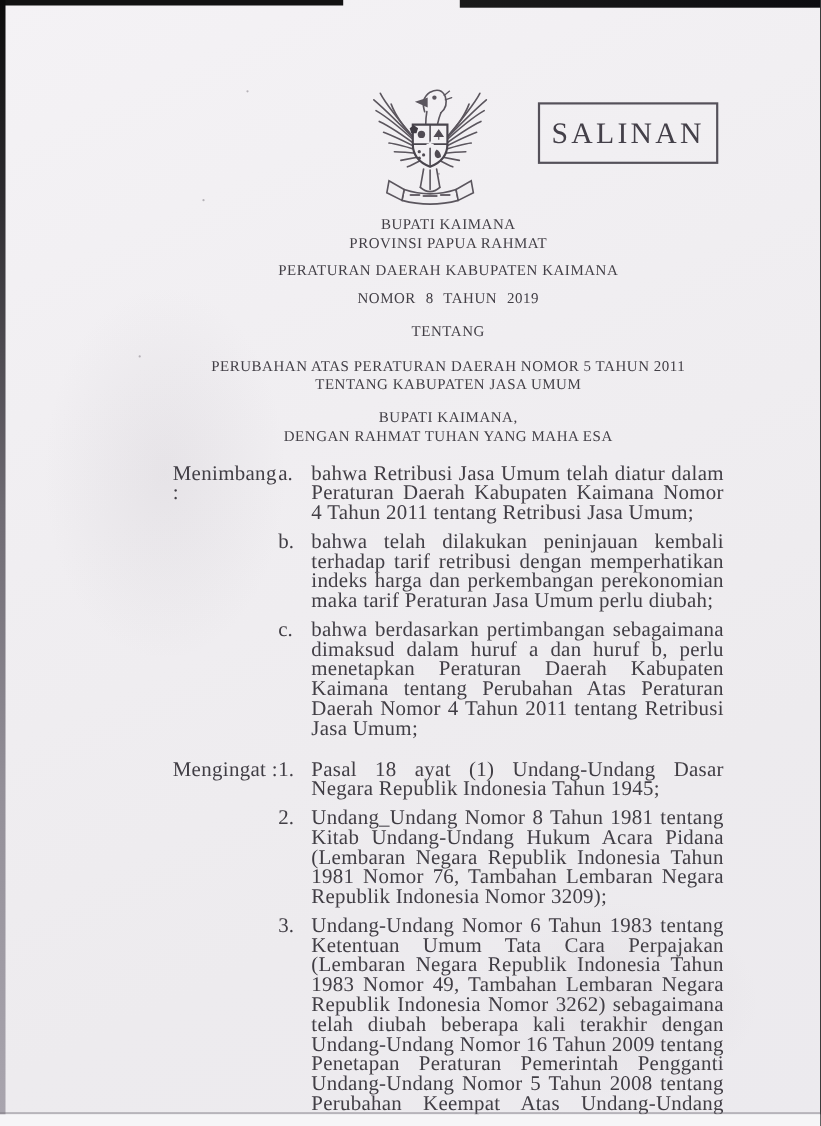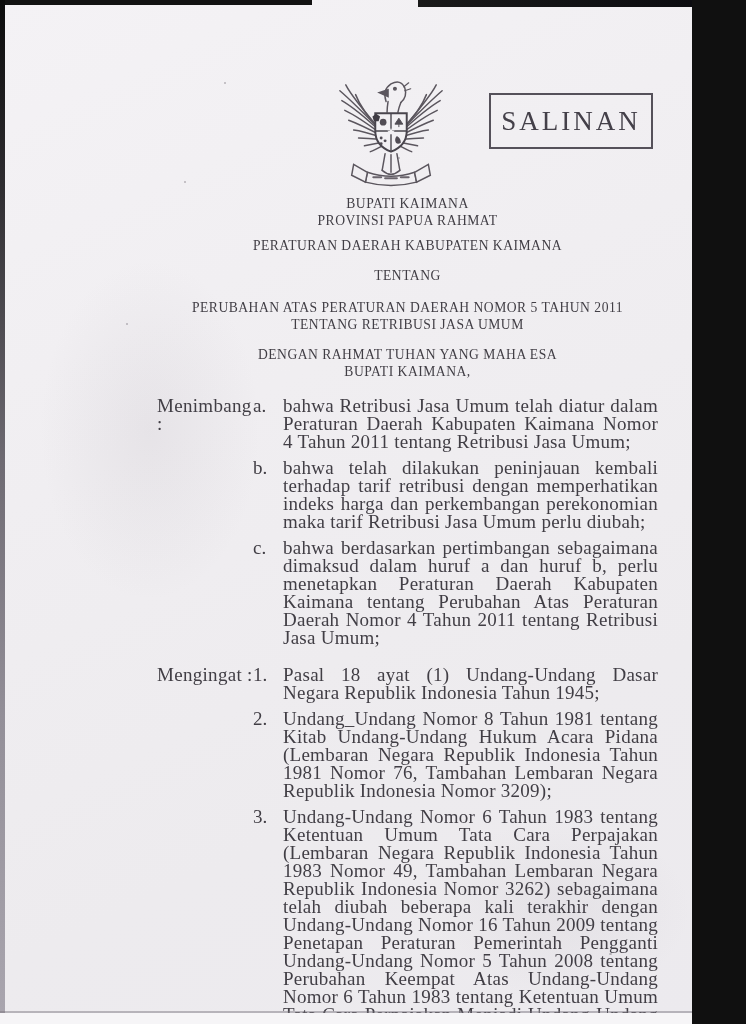--- a/index.html
+++ b/index.html
@@ -1,18 +1,18 @@
 <!DOCTYPE html>
 <html><head>
 <meta charset="utf-8">
 <style>
   * { margin:0; padding:0; box-sizing:border-box; }
   html,body { background:#101010; }
   .scan-canvas {
-    position:relative; width:692px; height:1024px; overflow:hidden;
+    position:relative; width:746px; height:1024px; overflow:hidden;
     background:#101010;
     font-family:"Liberation Serif","DejaVu Serif",serif;
   }
   .paper {
     position:absolute; inset:0;
     background:linear-gradient(155deg,#f4f2f5 0%,#f0eef1 38%,#edebee 72%,#eceaee 100%);
     border-top-left-radius:14px;
     color:#413e45;
   }
   
@@ -119,40 +119,41 @@
     <div class="salinan-box">
       <span>SALINAN</span>
     </div>
 
     <div class="content">
       <div class="hgroup mt8">
         <div>BUPATI KAIMANA</div>
         <div>PROVINSI PAPUA RAHMAT</div>
       </div>
       <div class="hline mt15">PERATURAN DAERAH KABUPATEN KAIMANA</div>
+      <div class="hline mt15 wordy">NOMOR 8 TAHUN 2019</div>
       <div class="hline mt14">TENTANG</div>
       <div class="hgroup mt16">
         <div>PERUBAHAN ATAS PERATURAN DAERAH NOMOR 5 TAHUN 2011</div>
-        <div>TENTANG RETRIBUSI JASA UMUM</div>
+        <div>TENTANG KABUPATEN JASA UMUM</div>
       </div>
       <div class="hgroup mt14">
+        <div>BUPATI KAIMANA,</div>
         <div>DENGAN RAHMAT TUHAN YANG MAHA ESA</div>
-        <div>BUPATI KAIMANA,</div>
       </div>
 
       <div class="clause menimbang">
         <div class="clause-label">Menimbang :</div>
         <div class="clause-items">
           <div class="clause-item">
             <span class="marker">a.</span>
             <span class="item-text">bahwa Retribusi Jasa Umum telah diatur dalam Peraturan Daerah Kabupaten Kaimana Nomor 4 Tahun 2011 tentang Retribusi Jasa Umum;</span>
           </div>
           <div class="clause-item">
             <span class="marker">b.</span>
-            <span class="item-text">bahwa telah dilakukan peninjauan kembali terhadap tarif retribusi dengan memperhatikan indeks harga dan perkembangan perekonomian maka tarif Retribusi Jasa Umum perlu diubah;</span>
+            <span class="item-text">bahwa telah dilakukan peninjauan kembali terhadap tarif retribusi dengan memperhatikan indeks harga dan perkembangan perekonomian maka tarif Peraturan Jasa Umum perlu diubah;</span>
           </div>
           <div class="clause-item">
             <span class="marker">c.</span>
             <span class="item-text">bahwa berdasarkan pertimbangan sebagaimana dimaksud dalam huruf a dan huruf b, perlu menetapkan Peraturan Daerah Kabupaten Kaimana tentang Perubahan Atas Peraturan Daerah Nomor 4 Tahun 2011 tentang Retribusi Jasa Umum;</span>
           </div>
         </div>
       </div>
 
       <div class="clause mengingat">
         <div class="clause-label">Mengingat :</div>

